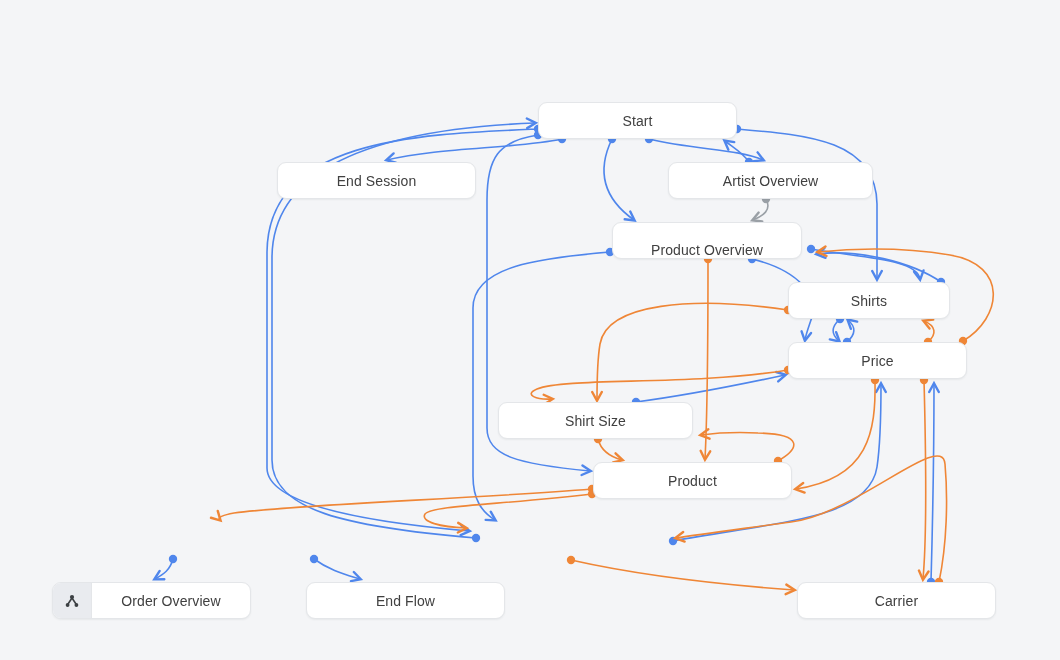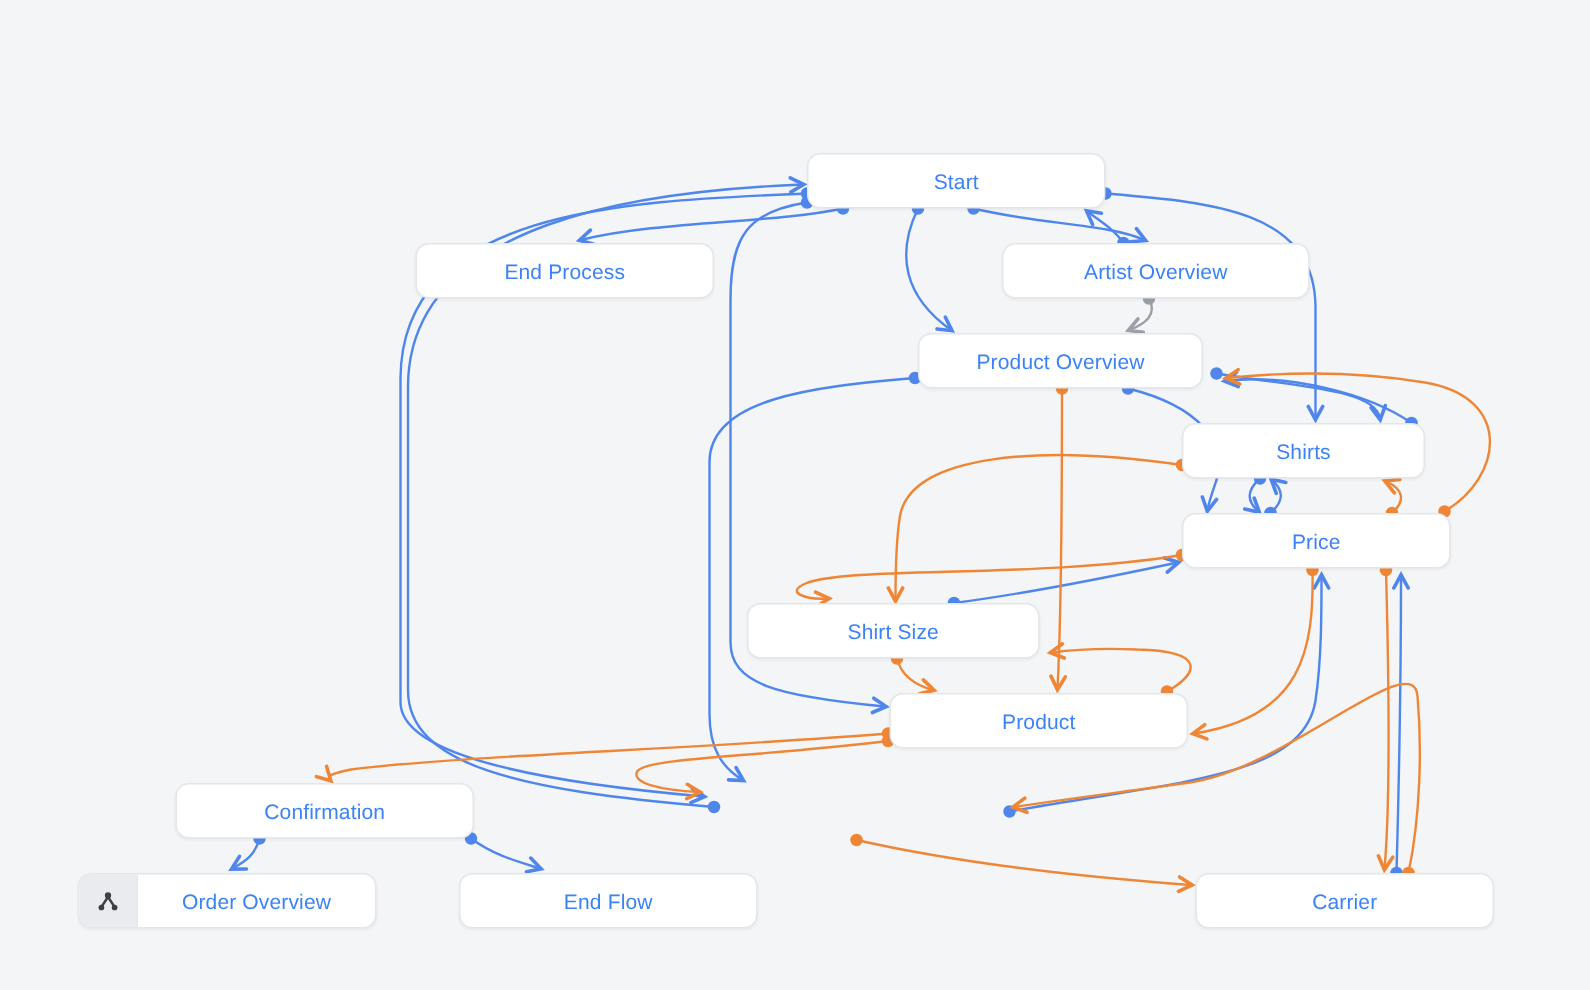--- a/index.html
+++ b/index.html
@@ -4,21 +4,21 @@
 <style>
   html, body { margin:0; padding:0; width:1060px; height:660px; overflow:hidden;
     font-family:"Liberation Sans", sans-serif; }
   #canvas { position:relative; width:1060px; height:660px; }
   #edges { position:absolute; left:0; top:0; z-index:1; }
   #nodes { position:absolute; left:0; top:0; width:100%; height:100%; z-index:2; }
   .node { position:absolute; display:flex; align-items:stretch; box-sizing:border-box;
     background:#fff; border:1px solid #e4e6e9; border-radius:9px;
     box-shadow:0 1px 2px rgba(60,64,67,.07); cursor:pointer; }
   .node-label { flex:1; display:flex; align-items:center; justify-content:center;
-    font-size:14px; font-weight:500; color:#3b82f6; letter-spacing:.1px; }
+    font-size:14px; font-weight:500; color:#404040; letter-spacing:.1px; }
   .node-icon-box { flex:0 0 38px; display:flex; align-items:center; justify-content:center;
     background:#e9ebef; border-radius:8px 0 0 8px; border-right:1px solid #e4e6e9; }
   svg path.edge { fill:none; stroke-width:1.6; }
 </style>
 </head>
 <body style="background: rgb(244, 245, 247);">
 
 <div id="canvas">
   <svg id="edges" width="1060" height="660">
     <defs id="edge-defs">
@@ -75,42 +75,39 @@
         <path class="edge" d="M 592 494 C 501 505 433 505 425 514 C 420 522 441 527 466 528" stroke="#ef8636" marker-start="url(#dot-orange)" marker-end="url(#arrow-orange)"></path>
         <path class="edge" d="M 928 342 C 937 334 936 326 924 321" stroke="#ef8636" marker-start="url(#dot-orange)" marker-end="url(#arrow-orange)"></path>
         <path class="edge" d="M 766 199 C 772 210 763 216 753 220" stroke="#9aa0a6" marker-start="url(#dot-gray)" marker-end="url(#arrow-gray)"></path>
       </g>
   </svg>
   <div id="nodes">
       <div class="node" style="left: 538px; top: 102px; width: 199px; height: 37px; background: rgb(255, 255, 255); border-color: rgb(228, 230, 233);">
     <span class="node-label">Start</span>
   </div>
       <div class="node" style="left: 277px; top: 162px; width: 199px; height: 37px; background: rgb(255, 255, 255); border-color: rgb(228, 230, 233);">
-    <span class="node-label">End Process</span>
+    <span class="node-label">End Session</span>
   </div>
       <div class="node" style="left: 668px; top: 162px; width: 205px; height: 37px; background: rgb(255, 255, 255); border-color: rgb(228, 230, 233);">
     <span class="node-label">Artist Overview</span>
   </div>
-      <div class="node" style="left: 612px; top: 222px; width: 190px; height: 37px; background: rgb(255, 255, 255); border-color: rgb(228, 230, 233);">
+      <div class="node" style="left: 612px; top: 222px; width: 190px; height: 37px; background: rgb(255, 255, 255); border-color: rgb(228, 230, 233); align-items: flex-end;">
     <span class="node-label">Product Overview</span>
   </div>
       <div class="node" style="left: 788px; top: 282px; width: 162px; height: 37px; background: rgb(255, 255, 255); border-color: rgb(228, 230, 233);">
     <span class="node-label">Shirts</span>
   </div>
       <div class="node" style="left: 788px; top: 342px; width: 179px; height: 37px; background: rgb(255, 255, 255); border-color: rgb(228, 230, 233);">
     <span class="node-label">Price</span>
   </div>
       <div class="node" style="left: 498px; top: 402px; width: 195px; height: 37px; background: rgb(255, 255, 255); border-color: rgb(228, 230, 233);">
     <span class="node-label">Shirt Size</span>
   </div>
       <div class="node" style="left: 593px; top: 462px; width: 199px; height: 37px; background: rgb(255, 255, 255); border-color: rgb(228, 230, 233);">
     <span class="node-label">Product</span>
-  </div>
-      <div class="node" style="left: 117px; top: 522px; width: 199px; height: 37px; background: rgb(255, 255, 255); border-color: rgb(228, 230, 233);">
-    <span class="node-label">Confirmation</span>
   </div>
       <div class="node" style="left: 52px; top: 582px; width: 199px; height: 37px; background: rgb(255, 255, 255); border-color: rgb(228, 230, 233);">
     <span class="node-icon-box">
     <svg width="16" height="16" viewBox="0 0 16 16">
       <path d="M8 5 L4 11 M8 5 L12 11" stroke="#3c4043" stroke-width="1.6" fill="none"></path>
       <circle cx="8" cy="4" r="2.1" fill="#3c4043"></circle>
       <circle cx="3.6" cy="12" r="1.9" fill="#3c4043"></circle>
       <circle cx="12.4" cy="12" r="1.9" fill="#3c4043"></circle>
     </svg>
   </span>

